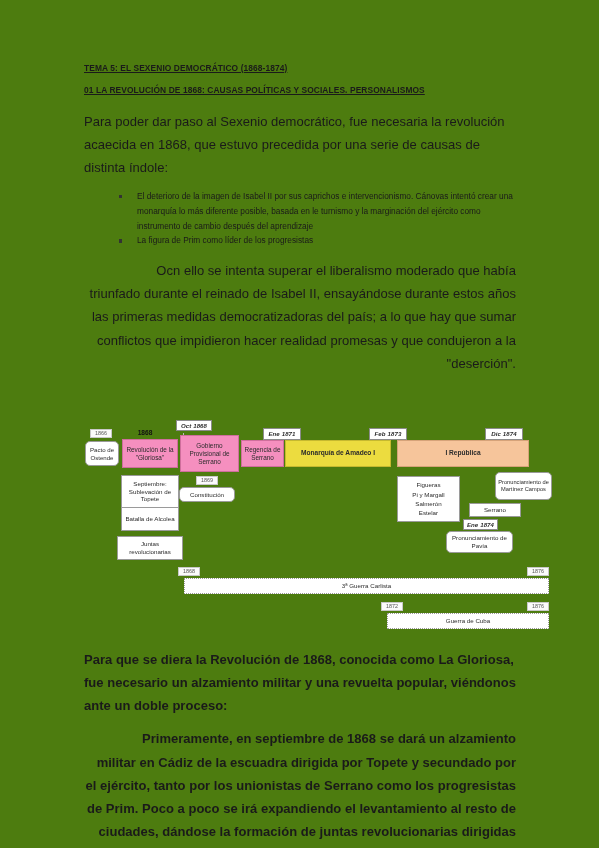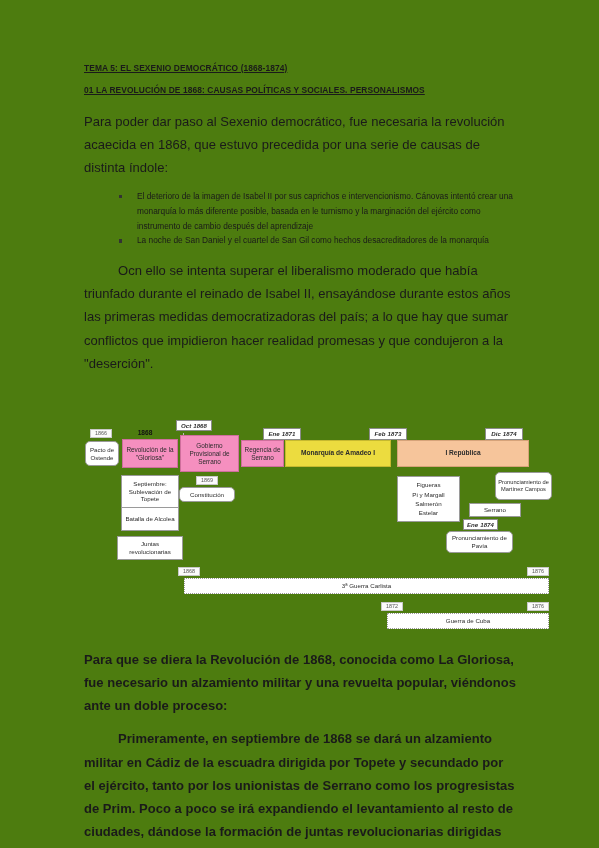--- a/index.html
+++ b/index.html
@@ -35,21 +35,21 @@
     line-height: 1.35;
   }
   h2.doc-sub { margin-bottom: 13px; }
   p.para {
     font-size: 13px;
     line-height: 1.78;
     margin: 0 0 10px 0;
     text-align: left;
     letter-spacing: 0.02px;
   }
-  p.indent { text-indent: 34px; }
+  p.indent { text-indent: 34px; text-align: right; }
   ul.bullets {
     list-style: none;
     margin: 8px 0 11px 0;
     padding: 0 0 0 33px;
   }
   ul.bullets li {
     font-size: 8.3px;
     line-height: 1.78;
     position: relative;
     padding-left: 20px;
@@ -139,21 +139,21 @@
 
   <div class="content">
 
     <h1 class="doc-title">TEMA 5: EL SEXENIO DEMOCRÁTICO (1868-1874)</h1>
     <h2 class="doc-sub">01 LA REVOLUCIÓN DE 1868: CAUSAS POLÍTICAS Y SOCIALES. PERSONALISMOS</h2>
 
     <p class="para">Para poder dar paso al Sexenio democrático, fue necesaria la revolución acaecida en 1868, que estuvo precedida por una serie de causas de distinta índole:</p>
 
     <ul class="bullets">
       <li>El deterioro de la imagen de Isabel II por sus caprichos e intervencionismo. Cánovas intentó crear una monarquía lo más diferente posible, basada en le turnismo y la marginación del ejército como instrumento de cambio después del aprendizaje</li>
-      <li>La noche de San Daniel y el cuartel de San Gil como hechos desacreditadores de la monarquía</li>
+      <li>La figura de Prim como líder de los progresistas</li>
     </ul>
 
     <p class="para indent">Ocn ello se intenta superar el liberalismo moderado que había triunfado durante el reinado de Isabel II, ensayándose durante estos años las primeras medidas democratizadoras del país; a lo que hay que sumar conflictos que impidieron hacer realidad promesas y que condujeron a la "deserción".</p>
   </div>
 
   <div class="timeline">
 
     <div class="connector" style="left:99px; top:14px; width:1px; height:9px;"></div>
     <div class="connector" style="left:189px; top:14px; width:1px; height:9px;"></div>
     <div class="connector" style="left:294px; top:14px; width:1px; height:9px;"></div>

